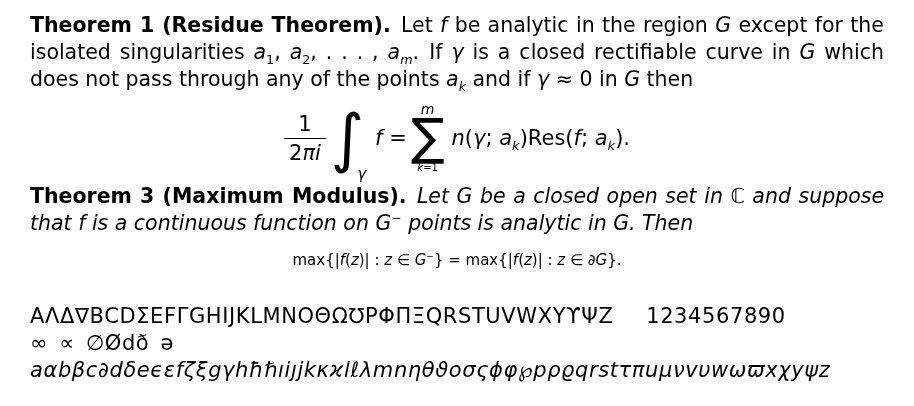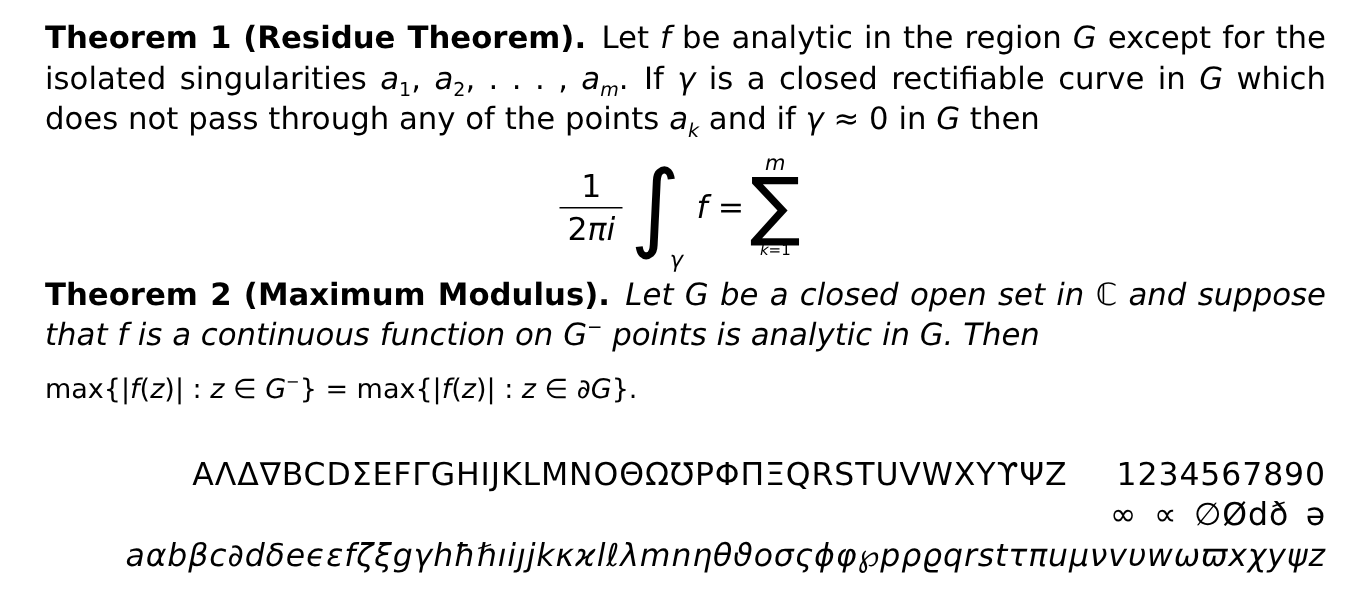--- a/index.html
+++ b/index.html
@@ -33,26 +33,26 @@
   .int { font-size: 64px; line-height: 58px; display: inline-block; }
   .intsub { font-size: 15px; font-style: italic; position: relative; top: 19px; left: -7px; }
   .eqtext { white-space: nowrap; }
   .sum { display: inline-flex; flex-direction: column; align-items: center; margin: 0 7px 0 4px; }
   .sumtop { font-size: 14px; line-height: 14px; font-style: italic; margin-bottom: 1px; }
   .sumsign { font-size: 50px; line-height: 40px; }
   .sumbot { font-size: 10px; line-height: 14px; margin-top: 4px; white-space: nowrap; }
 
   
   .eq2 {
-    text-align: left; font-size: 18px; line-height: 30px;
+    text-align: center; font-size: 15px; line-height: 30px;
     margin: 8px 0 12px; white-space: nowrap;
   }
 
   
-  .specimen { margin-top: 28px; text-align: right; }
+  .specimen { margin-top: 28px; }
   .glyphline {
     font-size: 21px; line-height: 27px; letter-spacing: 0.6px;
     white-space: nowrap;
   }
   .glyphline.ital { font-style: italic; }
 </style>
 </head>
 <body style="background: rgb(255, 255, 255); color: rgb(0, 0, 0);">
 
 <div class="page">
@@ -65,23 +65,24 @@
         <span class="num">1</span>
         <span class="den"><span>2</span><span class="it">πi</span></span>
       </span>
       <span class="intwrap"><span class="int">∫</span><span class="intsub">γ</span></span>
       <span class="eqtext"><span class="it">f</span><span> = </span></span>
       <span class="sum">
         <span class="sumtop">m</span>
         <span class="sumsign">∑</span>
         <span class="sumbot"><span class="it">k</span><span>=1</span></span>
       </span>
+      <span class="eqtext"><span class="it">n</span><span>(</span><span class="it">γ</span><span>; </span><span class="it">a</span><sub class="it">k</sub><span>)Res(</span><span class="it">f</span><span>; </span><span class="it">a</span><sub class="it">k</sub><span>).</span></span>
     </div>
 
-    <p class="para"><span class="b">Theorem 2 (Maximum Modulus).</span><span> </span><span class="it">Let G be a closed open set in </span><span>ℂ</span><span class="it"> and suppose that f is a continuous function on G</span><sup class="it">−</sup><span class="it"> points is analytic in G. Then</span></p>
+    <p class="para"><span class="b">Theorem 3 (Maximum Modulus).</span><span> </span><span class="it">Let G be a closed open set in </span><span>ℂ</span><span class="it"> and suppose that f is a continuous function on G</span><sup class="it">−</sup><span class="it"> points is analytic in G. Then</span></p>
 
     <div class="eq2"><span>max{|</span><span class="it">f</span><span>(</span><span class="it">z</span><span>)| : </span><span class="it">z</span><span> ∈ </span><span class="it">G</span><sup>−</sup><span>} = max{|</span><span class="it">f</span><span>(</span><span class="it">z</span><span>)| : </span><span class="it">z</span><span> ∈ </span><span class="it">∂G</span><span>}.</span></div>
 
     <div class="specimen">
       <div class="glyphline">AΛΔ∇BCDΣEFΓGHIJKLMNOΘΩ℧PΦΠΞQRSTUVWXYϒΨZ  1234567890</div>
       <div class="glyphline">∞ ∝ ∅Ødð ə</div>
       <div class="glyphline ital">aαbβc∂dδeϵεfζξgγhħℏıiȷjkκϰlℓλmnηθϑoσςϕφ℘pρϱqrstτπuμνvυwωϖxχyψz</div>
     </div>
 
   </div>

